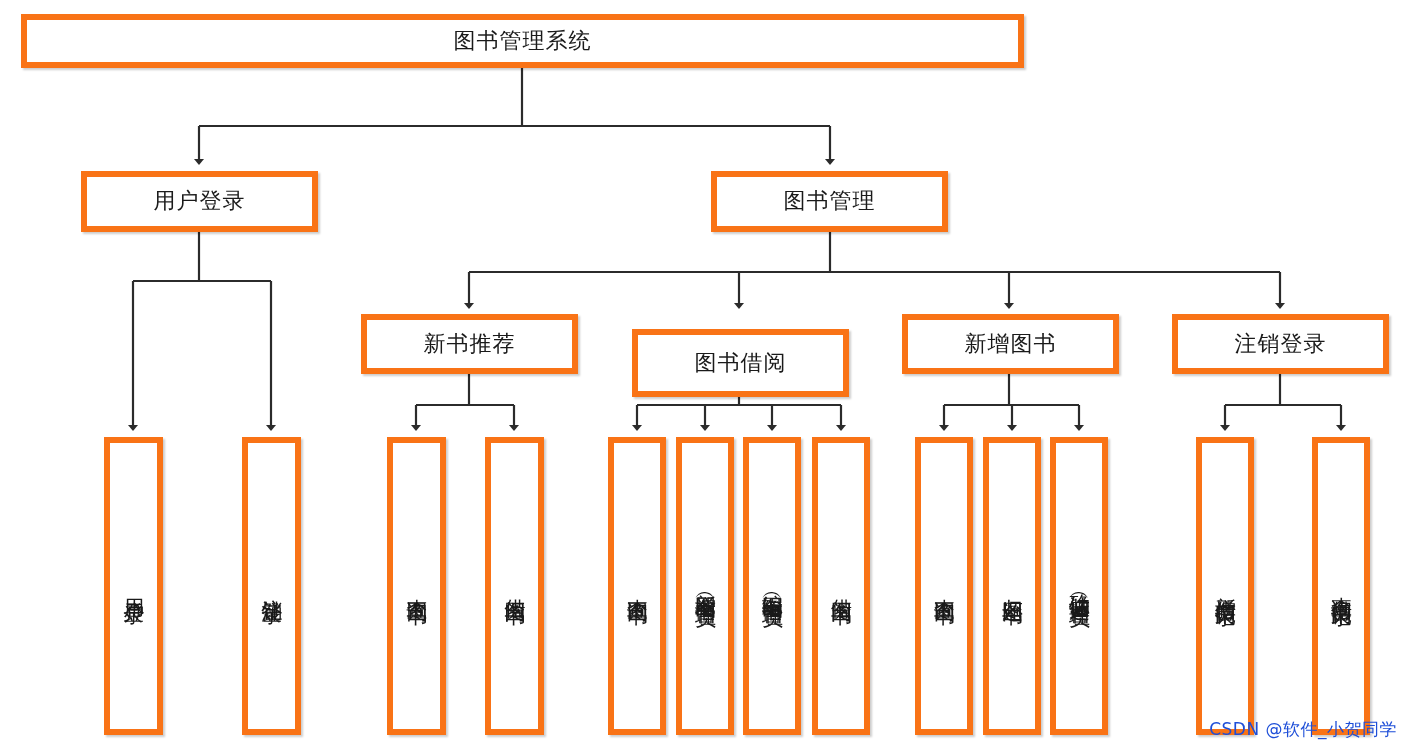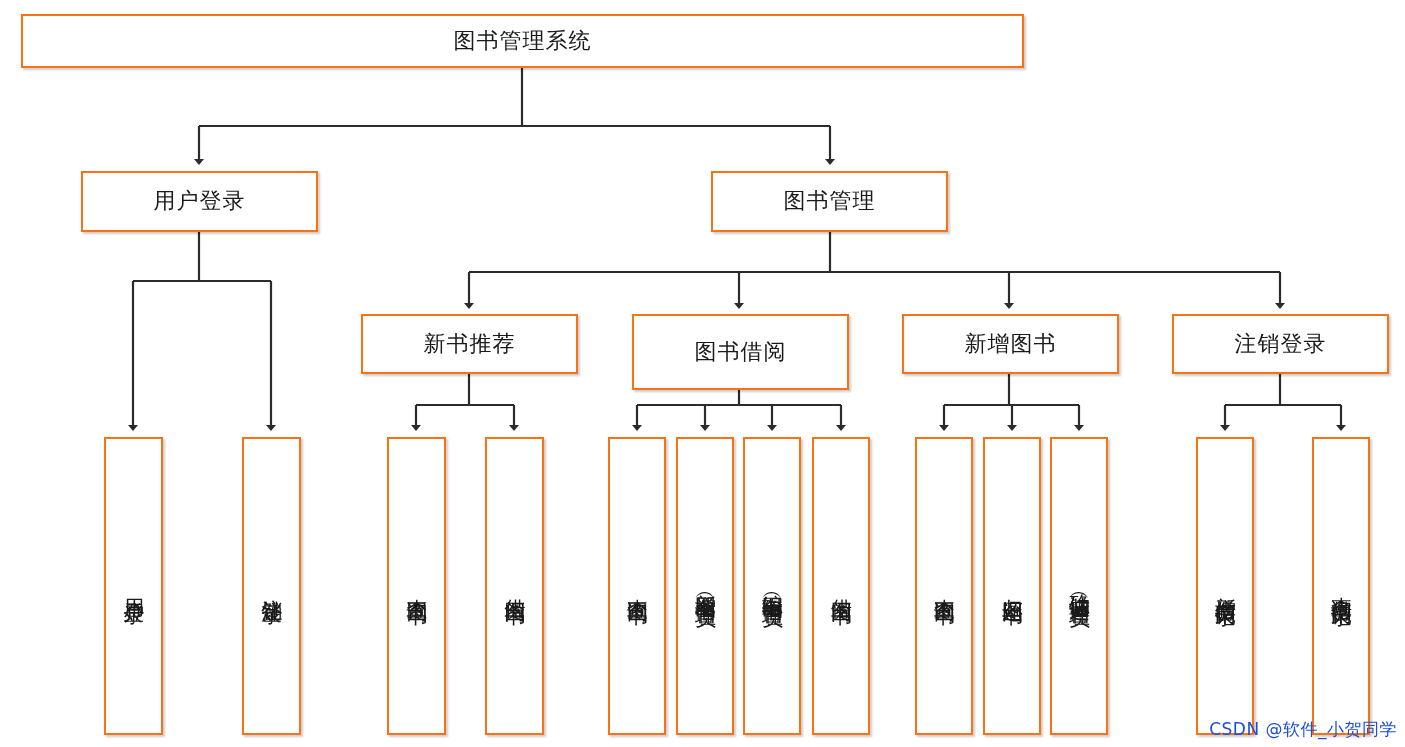--- a/index.html
+++ b/index.html
@@ -22,21 +22,21 @@
     left: 0;
     top: 0;
     width: 1405px;
     height: 747px;
     pointer-events: none;
   }
   .node {
     position: absolute;
     box-sizing: border-box;
     background: #ffffff;
-    border: 2px solid #f97316;
+    border: 6px solid #f97316;
     box-shadow: 2px 2px 2px rgba(0,0,0,0.20);
     display: flex;
     align-items: center;
     justify-content: center;
     color: #1a1a1a;
   }
   .node.horizontal {
     font-size: 22px;
     letter-spacing: 1px;
     line-height: 1.2;
@@ -130,21 +130,21 @@
   <div class="node horizontal" style="left:81px; top:171px; width:237px; height:61px;">
     <span>用户登录</span>
   </div>
   <div class="node horizontal" style="left:711px; top:171px; width:237px; height:61px;">
     <span>图书管理</span>
   </div>
 
   <div class="node horizontal" style="left:361px; top:314px; width:217px; height:60px;">
     <span>新书推荐</span>
   </div>
-  <div class="node horizontal" style="left:632px; top:314px; width:217px; height:76px;">
+  <div class="node horizontal" style="left:632px; top:329px; width:217px; height:68px;">
     <span>图书借阅</span>
   </div>
   <div class="node horizontal" style="left:902px; top:314px; width:217px; height:60px;">
     <span>新增图书</span>
   </div>
   <div class="node horizontal" style="left:1172px; top:314px; width:217px; height:60px;">
     <span>注销登录</span>
   </div>
 
   <div class="node vertical" style="left:104px; top:437px; width:59px; height:298px;">

